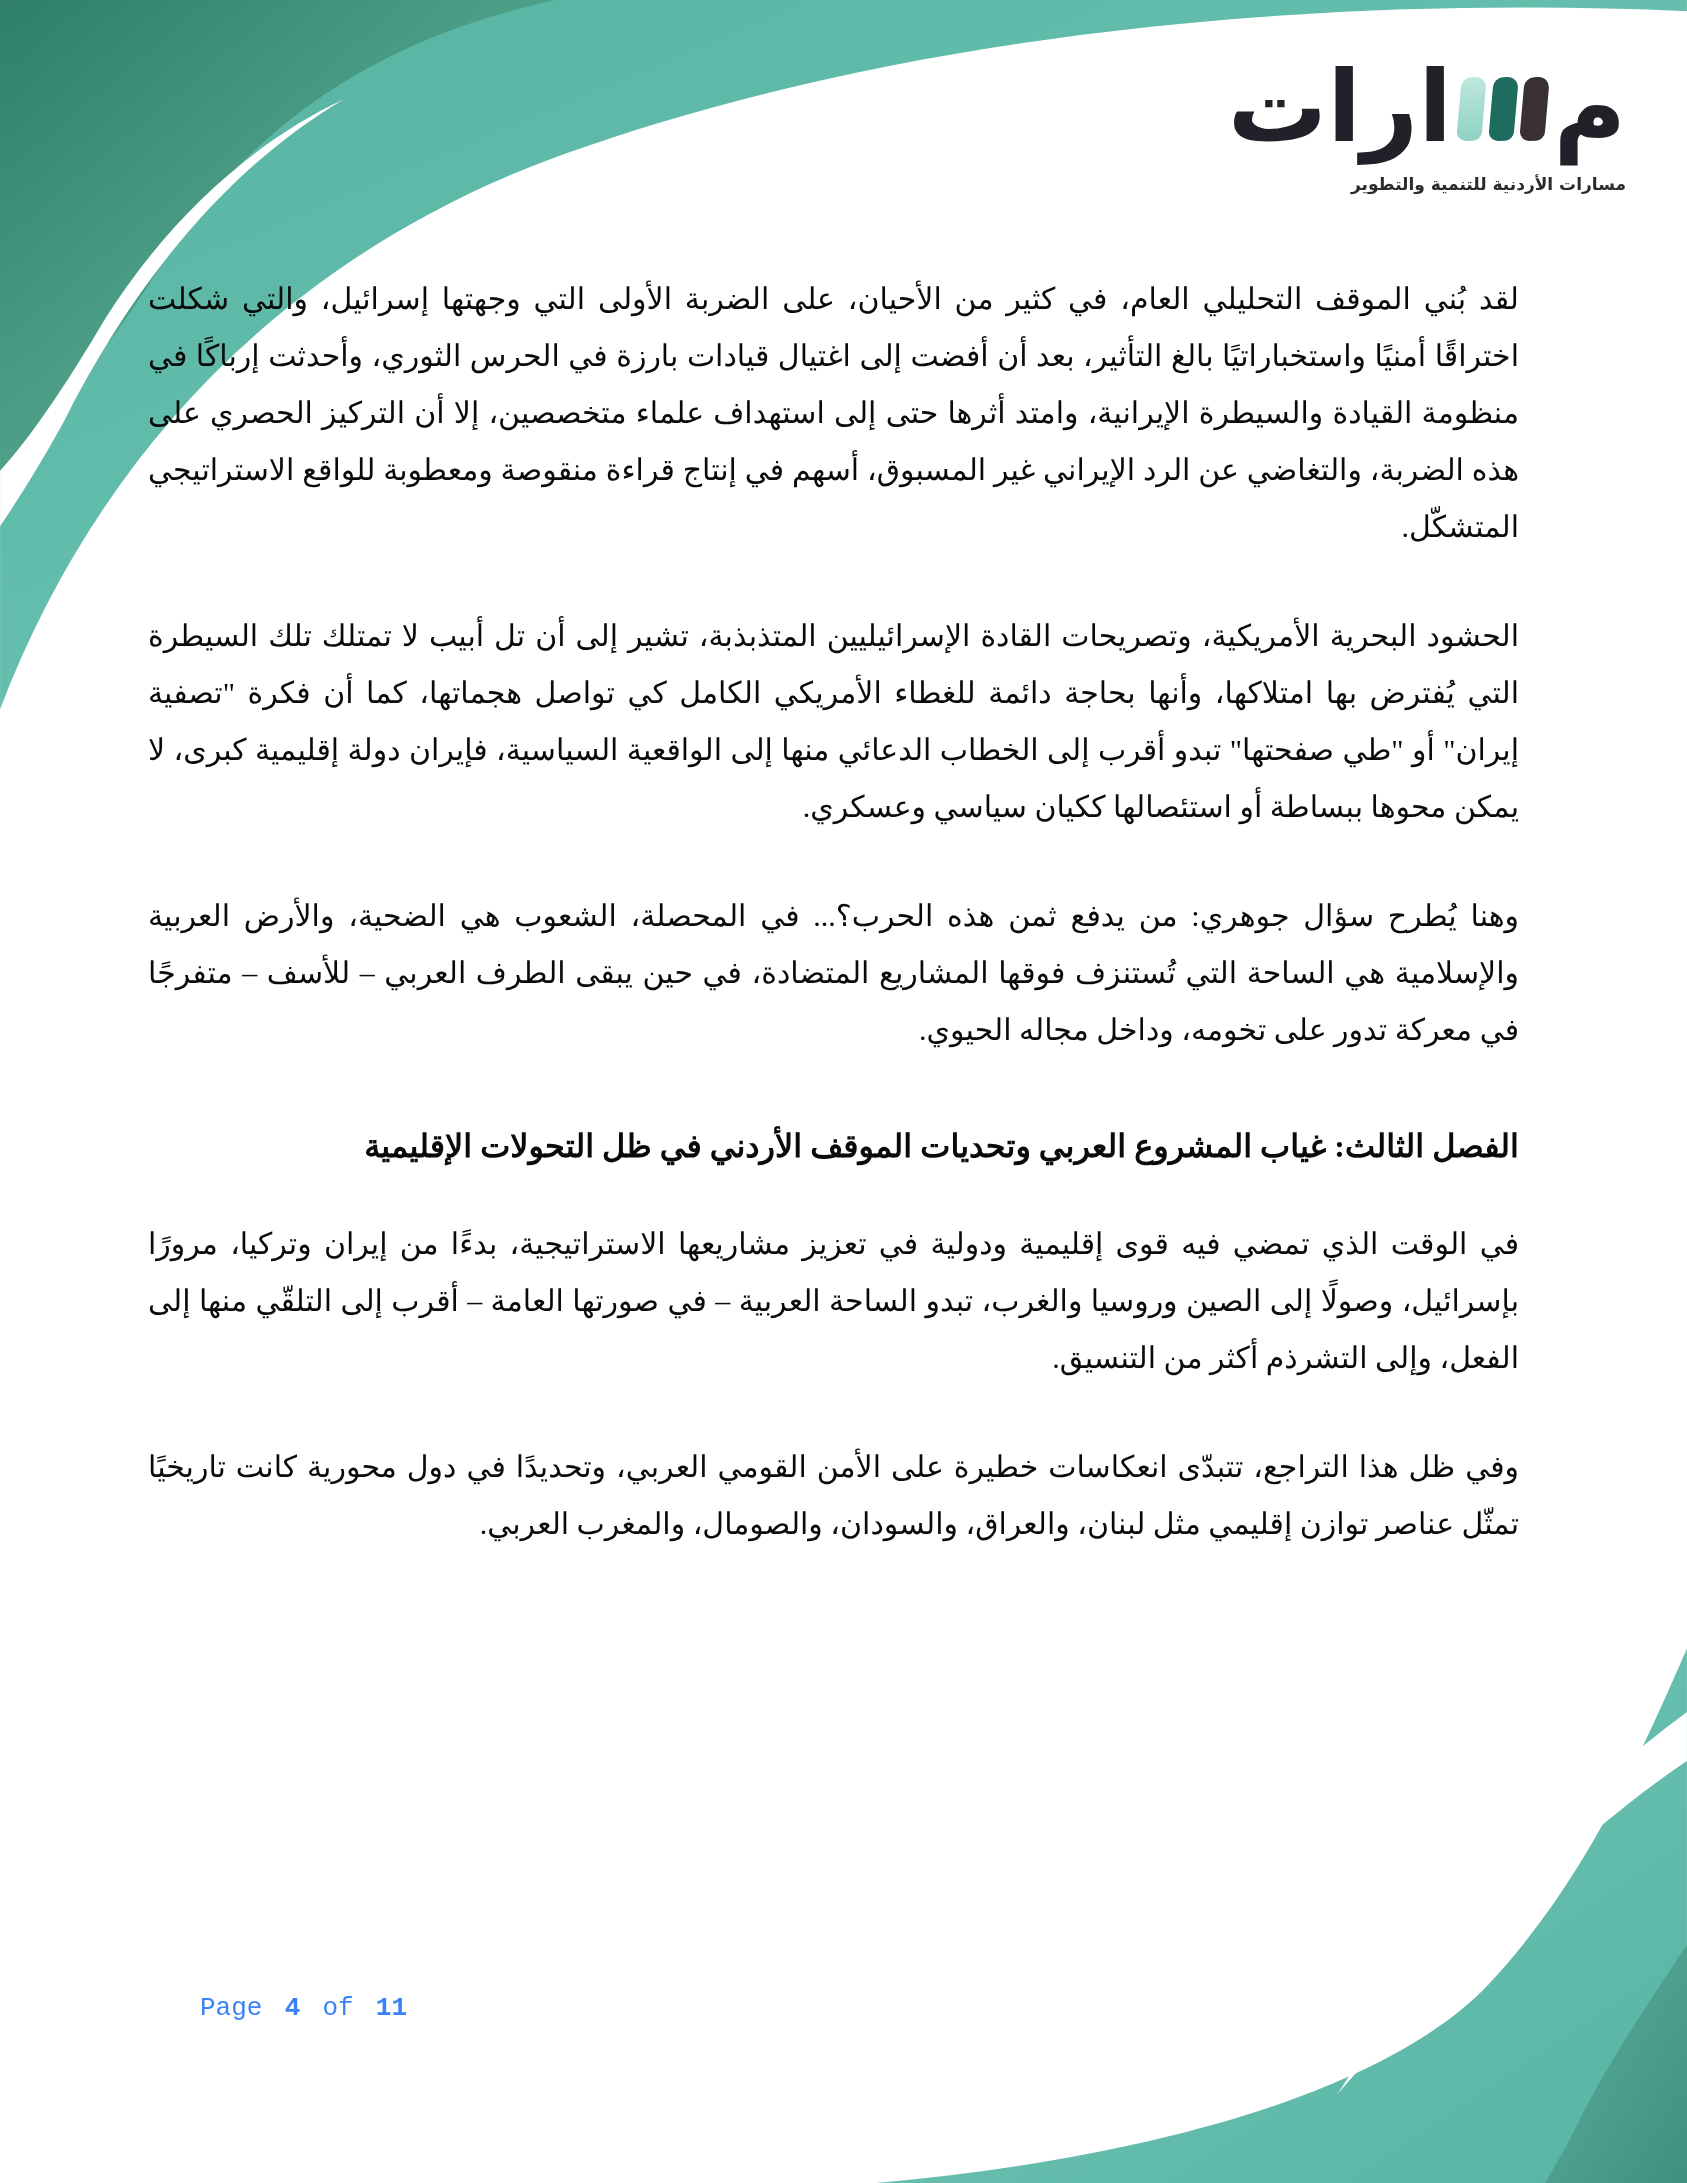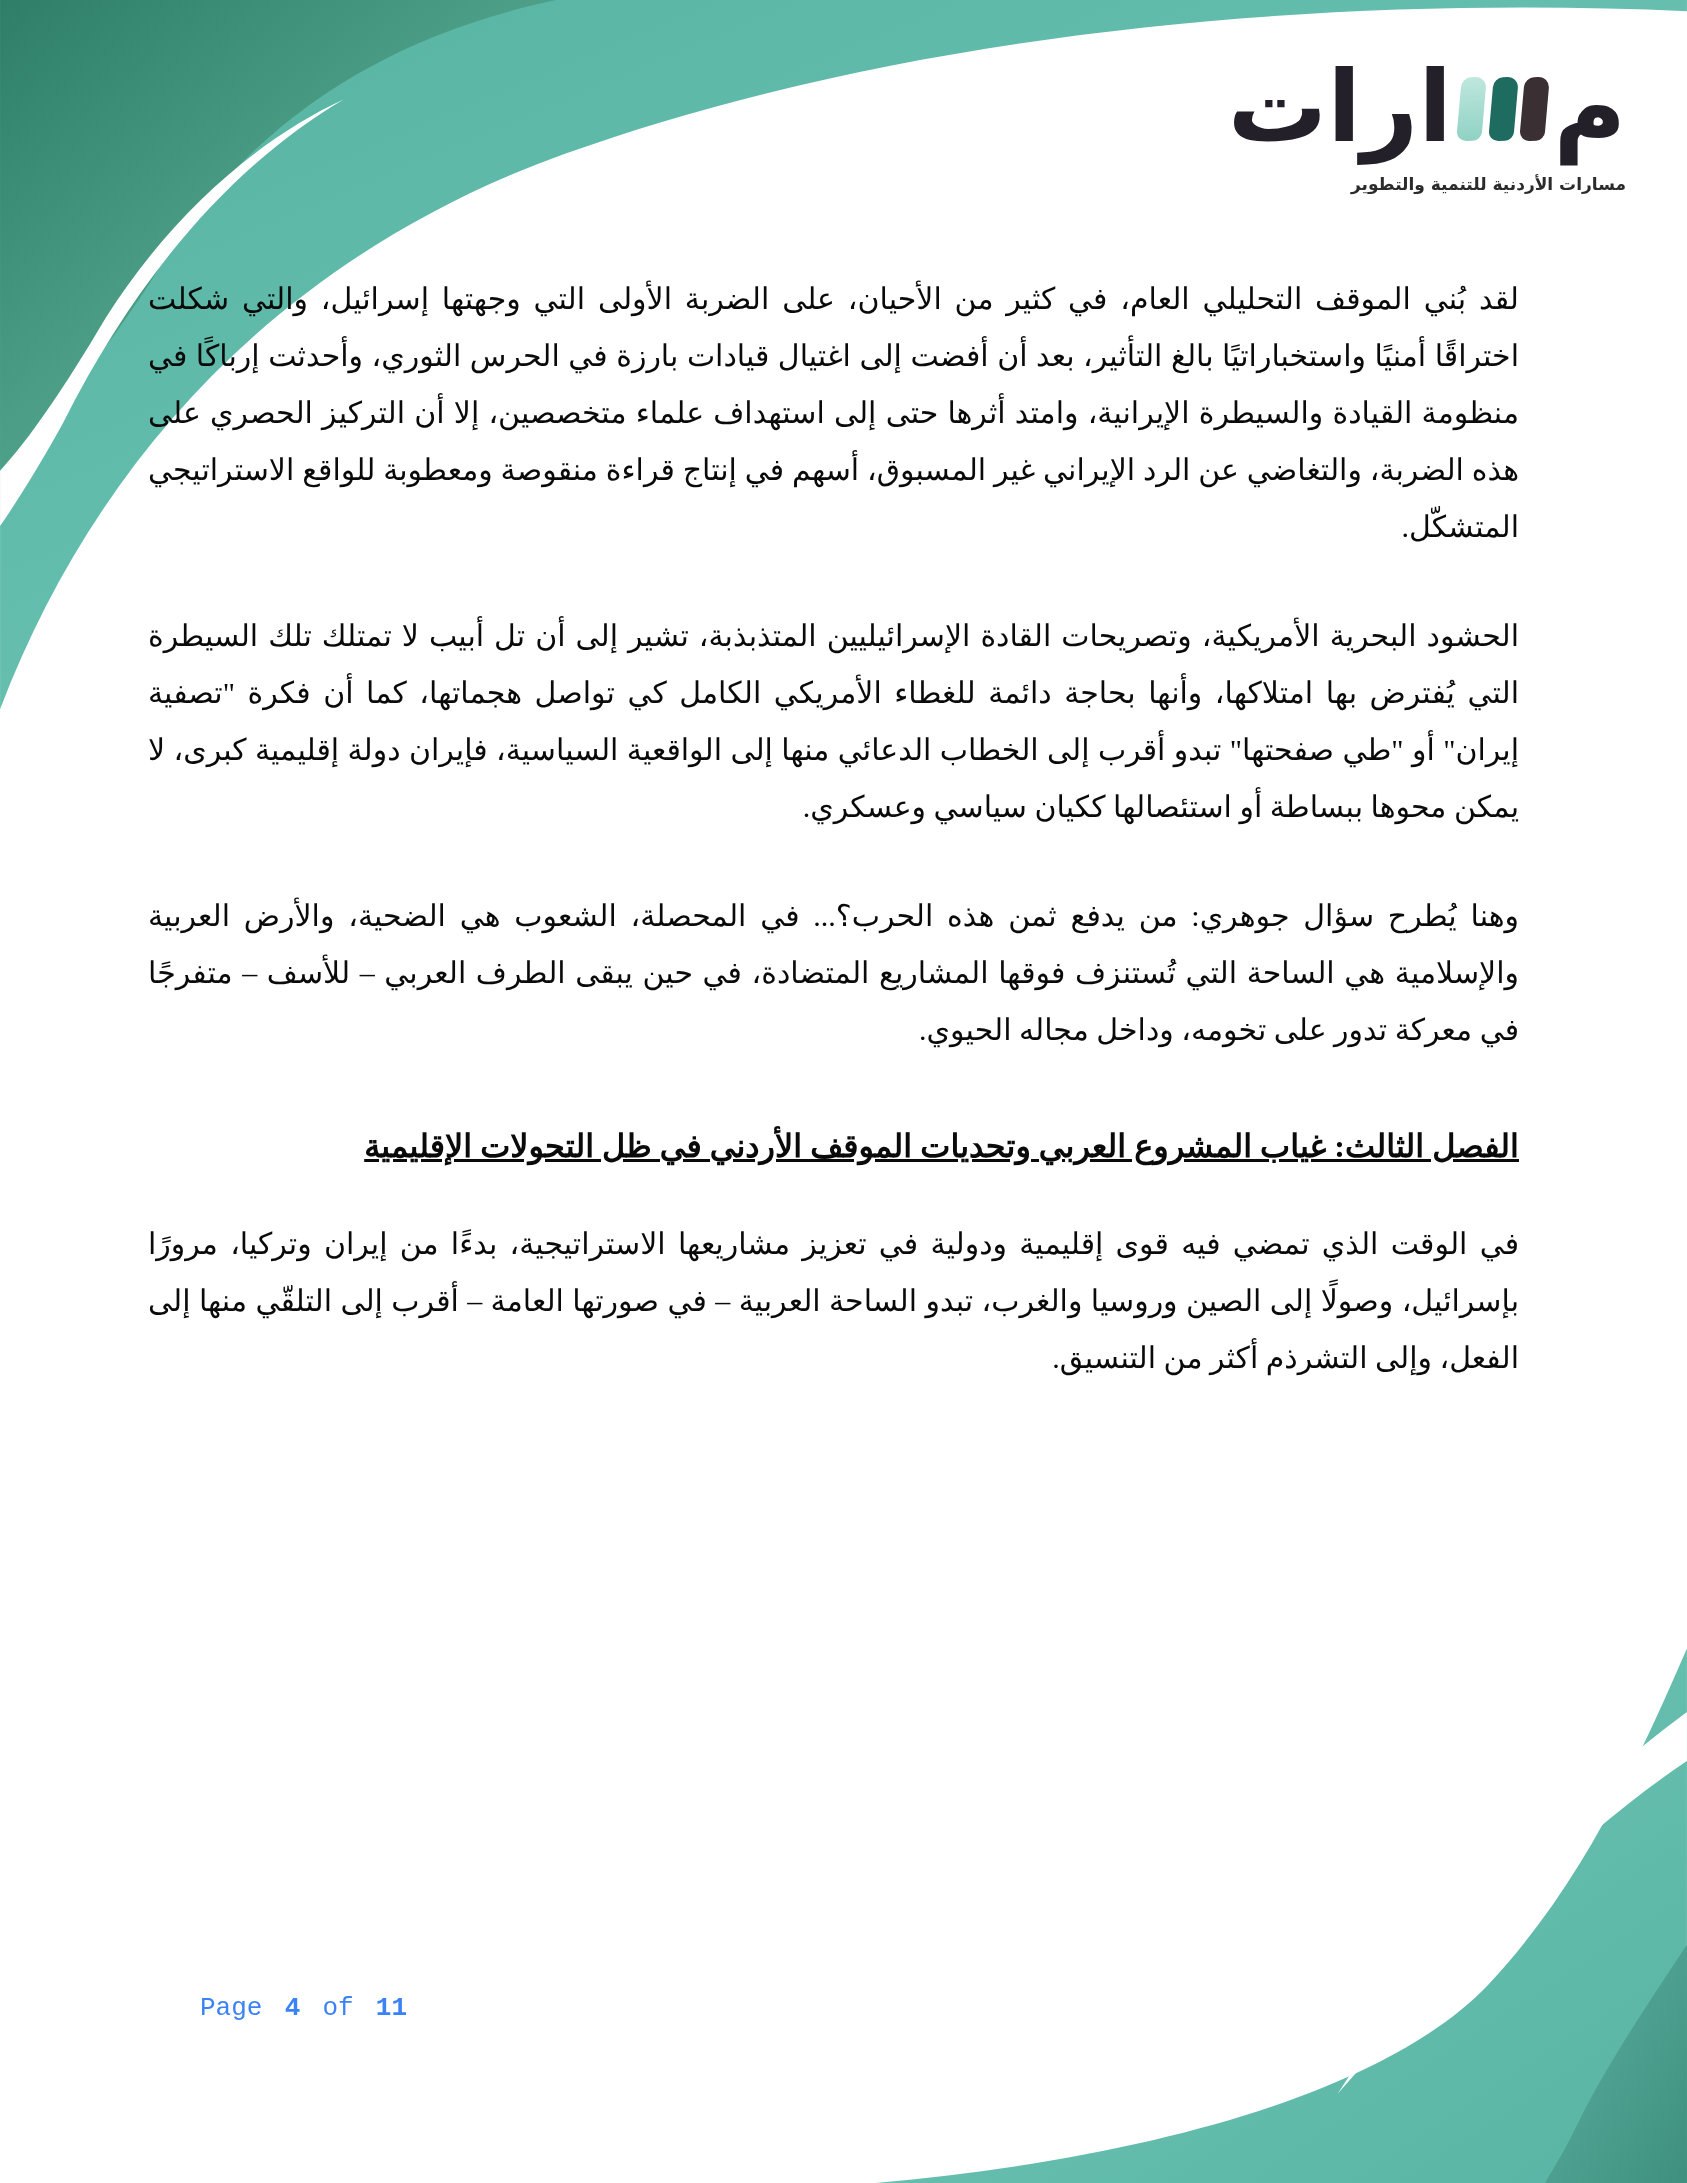--- a/index.html
+++ b/index.html
@@ -31,21 +31,21 @@
   
   .content{
     position:absolute;top:270px;left:148px;width:1371px;
     direction:rtl;text-align:justify;text-align-last:right;
     color:#0a0a0a;
   }
   .content p{
     margin:0 0 52px 0;font-size:30px;line-height:57px;
   }
   .content h2{
-    margin:53px 0 33px 0;font-size:32px;line-height:71px;font-weight:700;text-decoration:underline;
+    margin:53px 0 33px 0;font-size:32px;line-height:71px;font-weight:700;
   }
   
   .footer{
     position:absolute;left:200px;top:1993px;
     font-family:Liberation Mono, monospace;
     font-size:26px;color:#3b82f6;direction:ltr;
   }
   .footer .b{font-weight:700;}
   .footer span{display:inline-block;}
   .footer .sp{width:6.6px;}
@@ -95,20 +95,21 @@
   </div>
   <div class="tagline">مسارات الأردنية للتنمية والتطوير</div>
 </div>
 
 <div class="content">
   <p>لقد بُني الموقف التحليلي العام، في كثير من الأحيان، على الضربة الأولى التي وجهتها إسرائيل، والتي شكلت اختراقًا أمنيًا واستخباراتيًا بالغ التأثير، بعد أن أفضت إلى اغتيال قيادات بارزة في الحرس الثوري، وأحدثت إرباكًا في منظومة القيادة والسيطرة الإيرانية، وامتد أثرها حتى إلى استهداف علماء متخصصين، إلا أن التركيز الحصري على هذه الضربة، والتغاضي عن الرد الإيراني غير المسبوق، أسهم في إنتاج قراءة منقوصة ومعطوبة للواقع الاستراتيجي المتشكّل.</p>
   <p>الحشود البحرية الأمريكية، وتصريحات القادة الإسرائيليين المتذبذبة، تشير إلى أن تل أبيب لا تمتلك تلك السيطرة التي يُفترض بها امتلاكها، وأنها بحاجة دائمة للغطاء الأمريكي الكامل كي تواصل هجماتها، كما أن فكرة "تصفية إيران" أو "طي صفحتها" تبدو أقرب إلى الخطاب الدعائي منها إلى الواقعية السياسية، فإيران دولة إقليمية كبرى، لا يمكن محوها ببساطة أو استئصالها ككيان سياسي وعسكري.</p>
   <p>وهنا يُطرح سؤال جوهري: من يدفع ثمن هذه الحرب؟... في المحصلة، الشعوب هي الضحية، والأرض العربية والإسلامية هي الساحة التي تُستنزف فوقها المشاريع المتضادة، في حين يبقى الطرف العربي – للأسف – متفرجًا في معركة تدور على تخومه، وداخل مجاله الحيوي.</p>
   <h2>الفصل الثالث: غياب المشروع العربي وتحديات الموقف الأردني في ظل التحولات الإقليمية</h2>
   <p>في الوقت الذي تمضي فيه قوى إقليمية ودولية في تعزيز مشاريعها الاستراتيجية، بدءًا من إيران وتركيا، مرورًا بإسرائيل، وصولًا إلى الصين وروسيا والغرب، تبدو الساحة العربية – في صورتها العامة – أقرب إلى التلقّي منها إلى الفعل، وإلى التشرذم أكثر من التنسيق.</p>
+  <p>وفي ظل هذا التراجع، تتبدّى انعكاسات خطيرة على الأمن القومي العربي، وتحديدًا في دول محورية كانت تاريخيًا تمثّل عناصر توازن إقليمي مثل لبنان، والعراق، والسودان، والصومال، والمغرب العربي.</p>
 </div>
 
 <div class="footer">
   <span>Page</span><span class="sp"></span>
   <span class="b">4</span><span class="sp"></span>
   <span>of</span><span class="sp"></span>
   <span class="b">11</span>
 </div>
 
 

